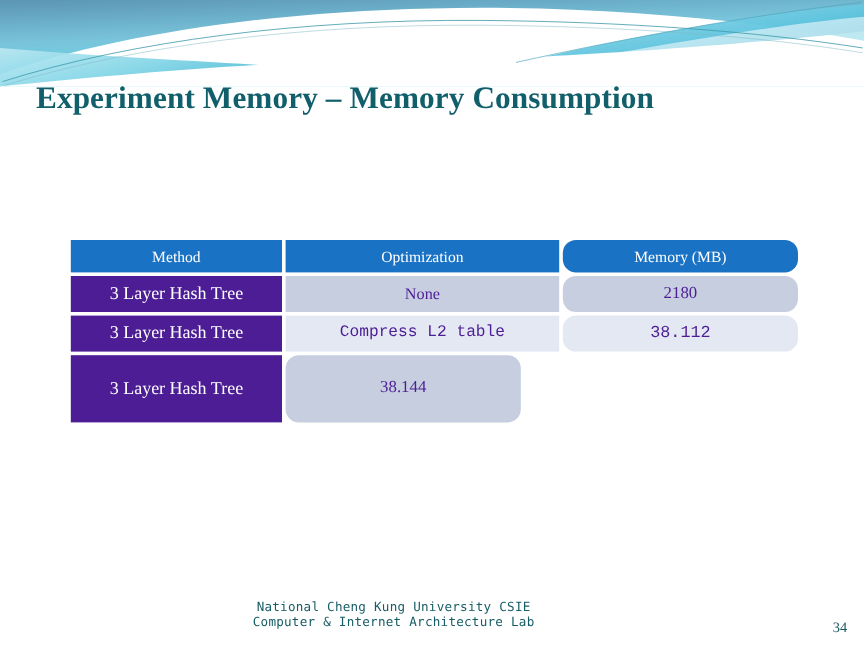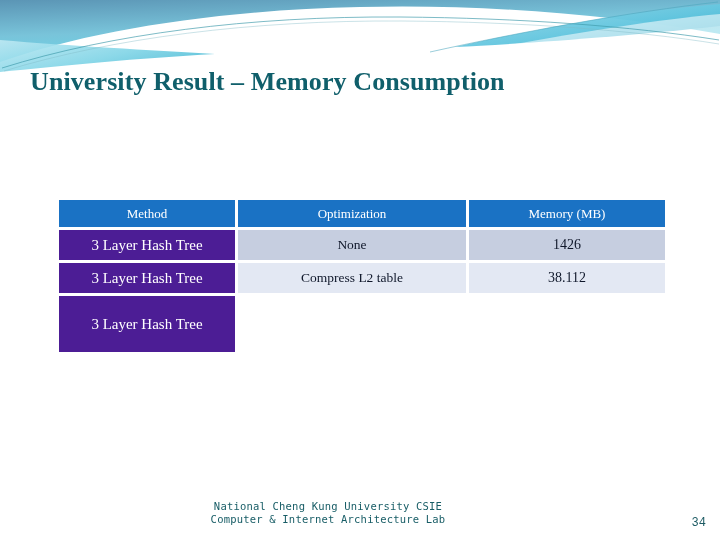--- a/index.html
+++ b/index.html
@@ -56,44 +56,44 @@
 
   .cell {
     box-sizing: border-box;
     display: flex;
     align-items: center;
     justify-content: center;
     text-align: center;
     padding: 2px 4px;
     font-size: 13.5px;
     line-height: 14px;
-    color: #0f172a;
+    color: #4c1d95;
   }
   .c1 { width: 176px; margin-right: 3px; }
   .c2 { width: 228px; margin-right: 3px; }
-  .c3 { width: 196px; }
+  .c3 { width: 196px; border-radius: 11px; }
 
   
   .hdr .cell {
     background: #1a72c4;
     color: #ffffff;
     font-size: 13px;
     height: 27px;
   }
   
   .body .c1 {
     background: #4c1d95;
     color: #ffffff;
     font-weight: normal;
     font-size: 15px;
   }
   .body.alt-dark .c2,
   .body.alt-dark .c3 { background: #c6cee0; }
   .body.alt-light .c2,
-  .body.alt-light .c3 { background: #e3e8f3; }
+  .body.alt-light .c3 { background: #e3e8f3; font-family: Liberation Mono, monospace; }
 
   .r-short .cell { height: 30px; }
   .r-tall  .cell { height: 56px; }
 
   .c2.two-line {
     line-height: 15px;
     display: block;
     padding-top: 13px;
   }
   .c3 { font-size: 14px; }
@@ -108,21 +108,21 @@
     font-family: "DejaVu Sans Mono", "Liberation Mono", monospace;
     font-size: 10.5px;
     line-height: 13px;
     color: #185d66;
     letter-spacing: 0.2px;
   }
   #page-number {
     position: absolute;
     right: 14px;
     top: 516px;
-    font-family: Liberation Mono, monospace;
+    font-family: Liberation Serif, serif;
     font-size: 12px;
     color: #1c5a63;
   }
 </style>
 </head>
 <body>
 
 <div id="banner">
   <svg width="720" height="72" viewBox="0 0 720 72" xmlns="http://www.w3.org/2000/svg">
     <defs>
@@ -151,44 +151,45 @@
     <path d="M720,14 C650,20 560,36 470,52 C540,50 640,43 720,34 Z" fill="#ffffff" opacity="0.55"></path>
 
     <path d="M0,72 L0,40 C70,46 150,50 215,54 C140,58 60,66 0,72 Z" fill="url(#gradMid)" opacity="0.9"></path>
 
     <path d="M2,68 C110,34 250,16 400,17 C520,18 630,26 719,40" fill="none" stroke="#3f9aaa" stroke-width="0.8" opacity="0.85"></path>
     <path d="M4,71 C112,38 252,20 402,21 C522,22 632,30 719,44" fill="none" stroke="#7fb9c6" stroke-width="0.6" opacity="0.7"></path>
     <path d="M718,2 C630,12 520,32 430,52" fill="none" stroke="#4aa6bd" stroke-width="0.7" opacity="0.8"></path>
   </svg>
 </div>
 
-<div id="title">University Result – Memory Consumption</div>
+<div id="title">Experiment Memory – Memory Consumption</div>
 
 <div id="table-wrap">
 
   <div class="trow hdr">
     <div class="cell c1">Method</div>
     <div class="cell c2">Optimization</div>
     <div class="cell c3">Memory (MB)</div>
   </div>
 
   <div class="trow body alt-dark r-short">
     <div class="cell c1">3 Layer Hash Tree</div>
     <div class="cell c2">None</div>
-    <div class="cell c3">1426</div>
+    <div class="cell c3">2180</div>
   </div>
 
   <div class="trow body alt-light r-short">
     <div class="cell c1">3 Layer Hash Tree</div>
     <div class="cell c2">Compress L2 table</div>
     <div class="cell c3">38.112</div>
   </div>
 
   <div class="trow body alt-dark r-tall">
     <div class="cell c1">3 Layer Hash Tree</div>
+    <div class="cell c3">38.144</div>
   </div>
 
 </div>
 
 <div id="footer">
   <div>National Cheng Kung University CSIE</div>
   <div>Computer &amp; Internet Architecture Lab</div>
 </div>
 <div id="page-number">34</div>
 

